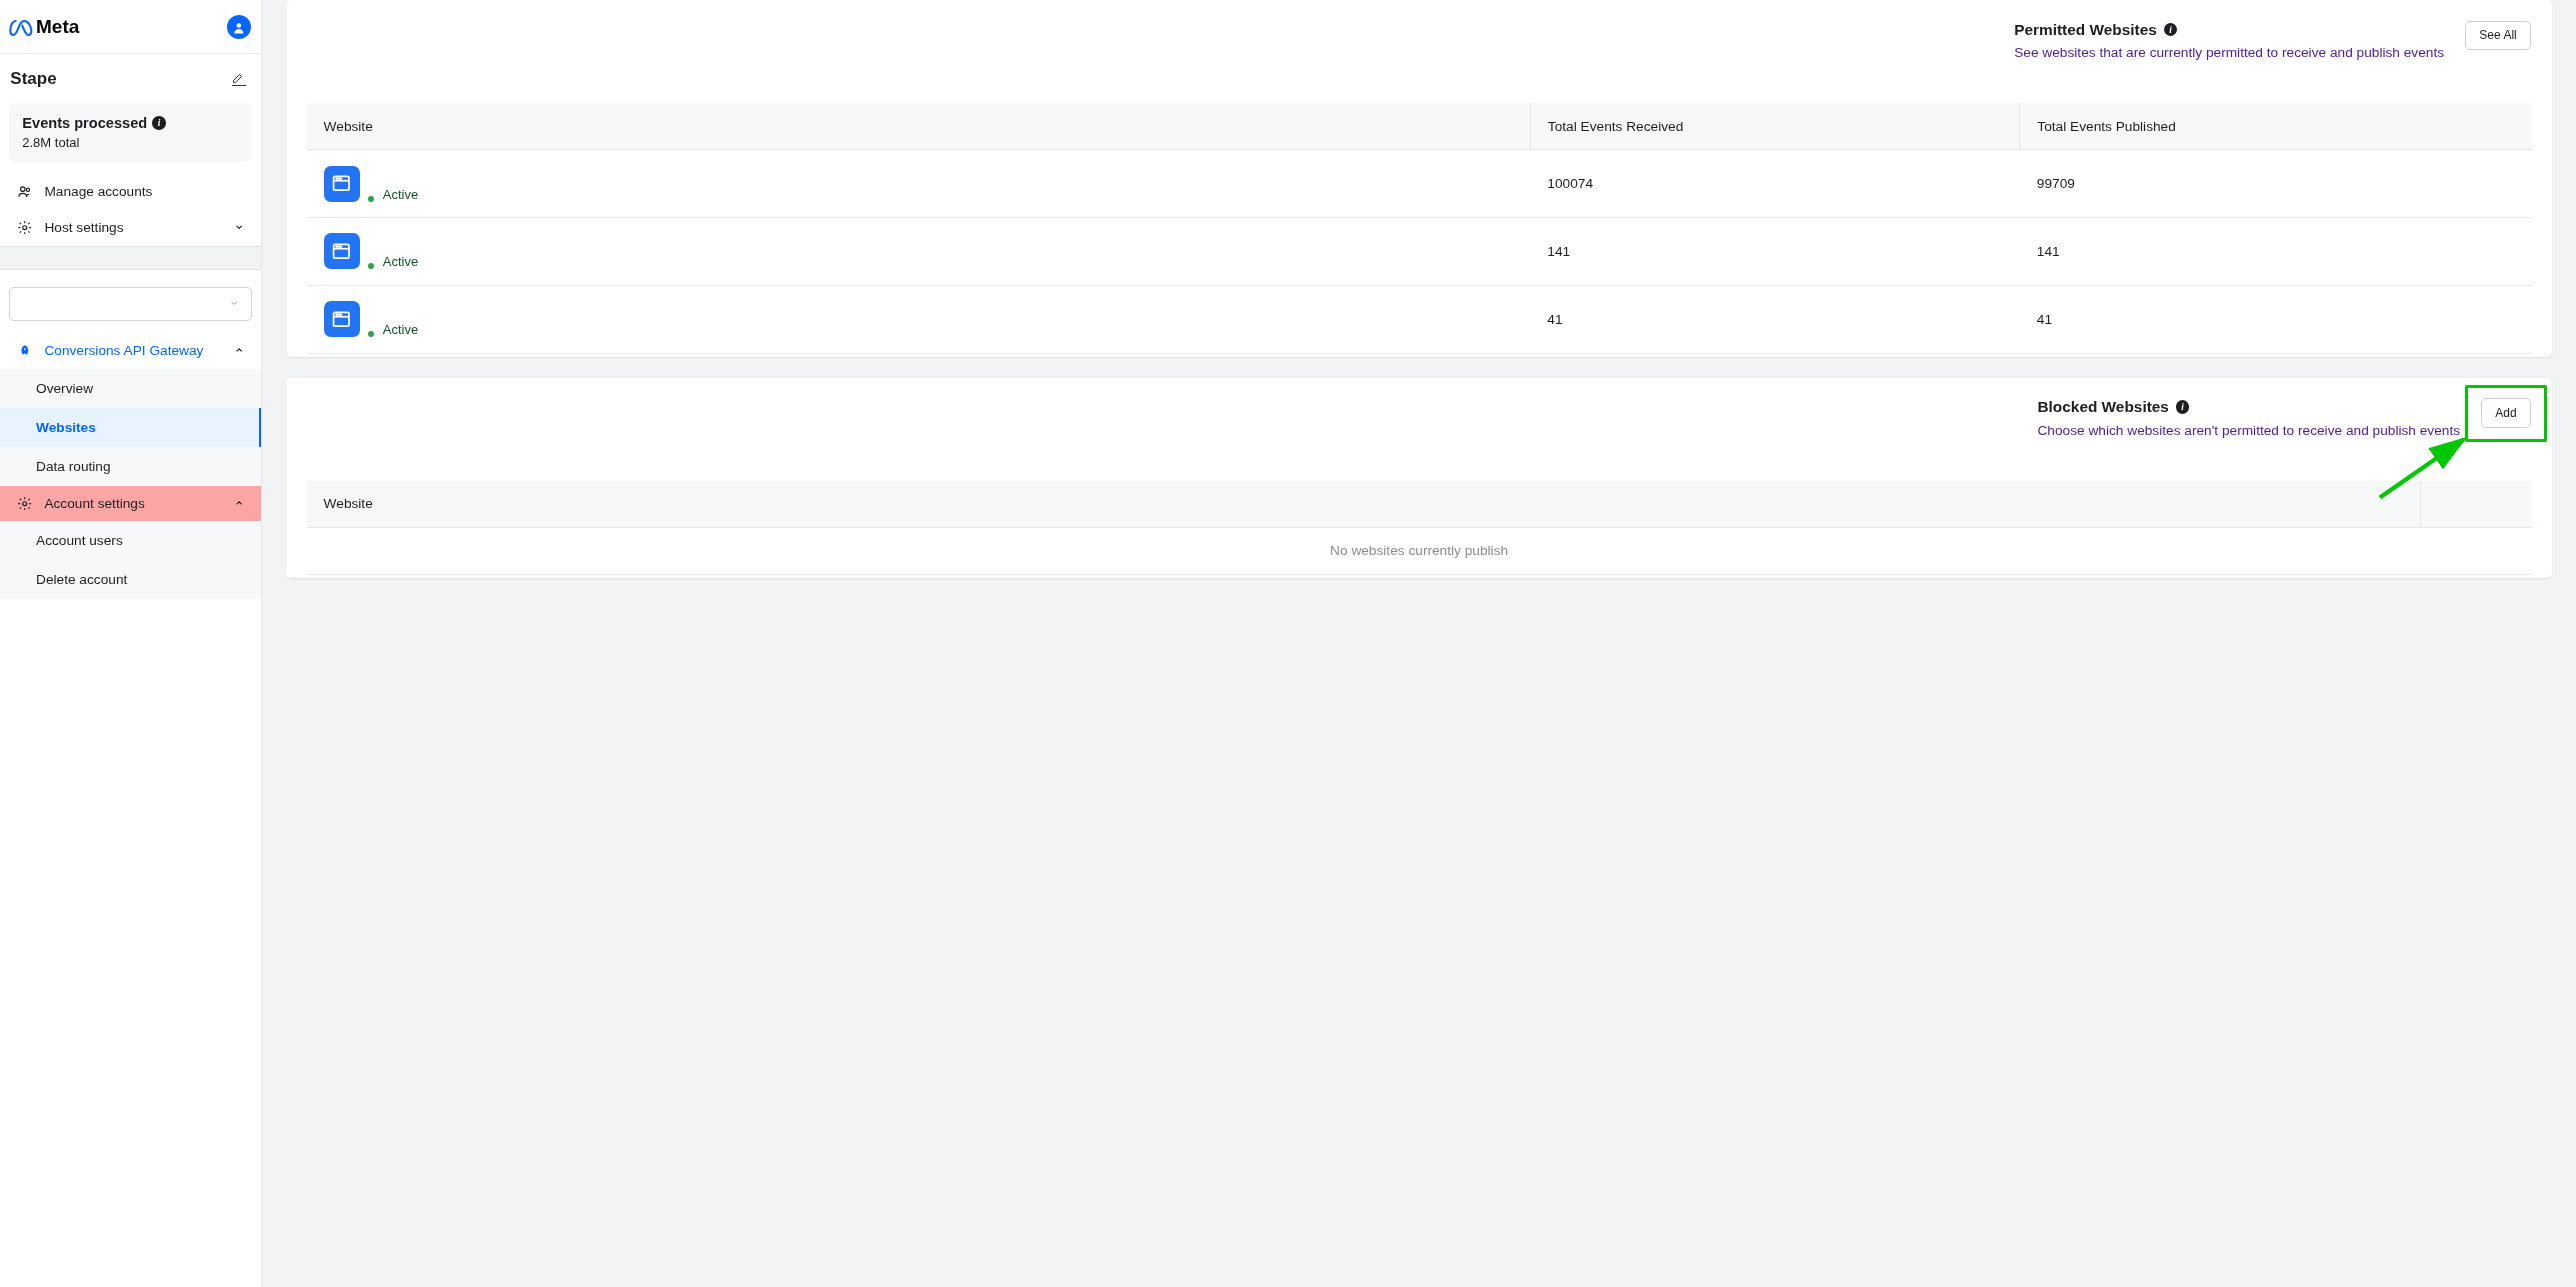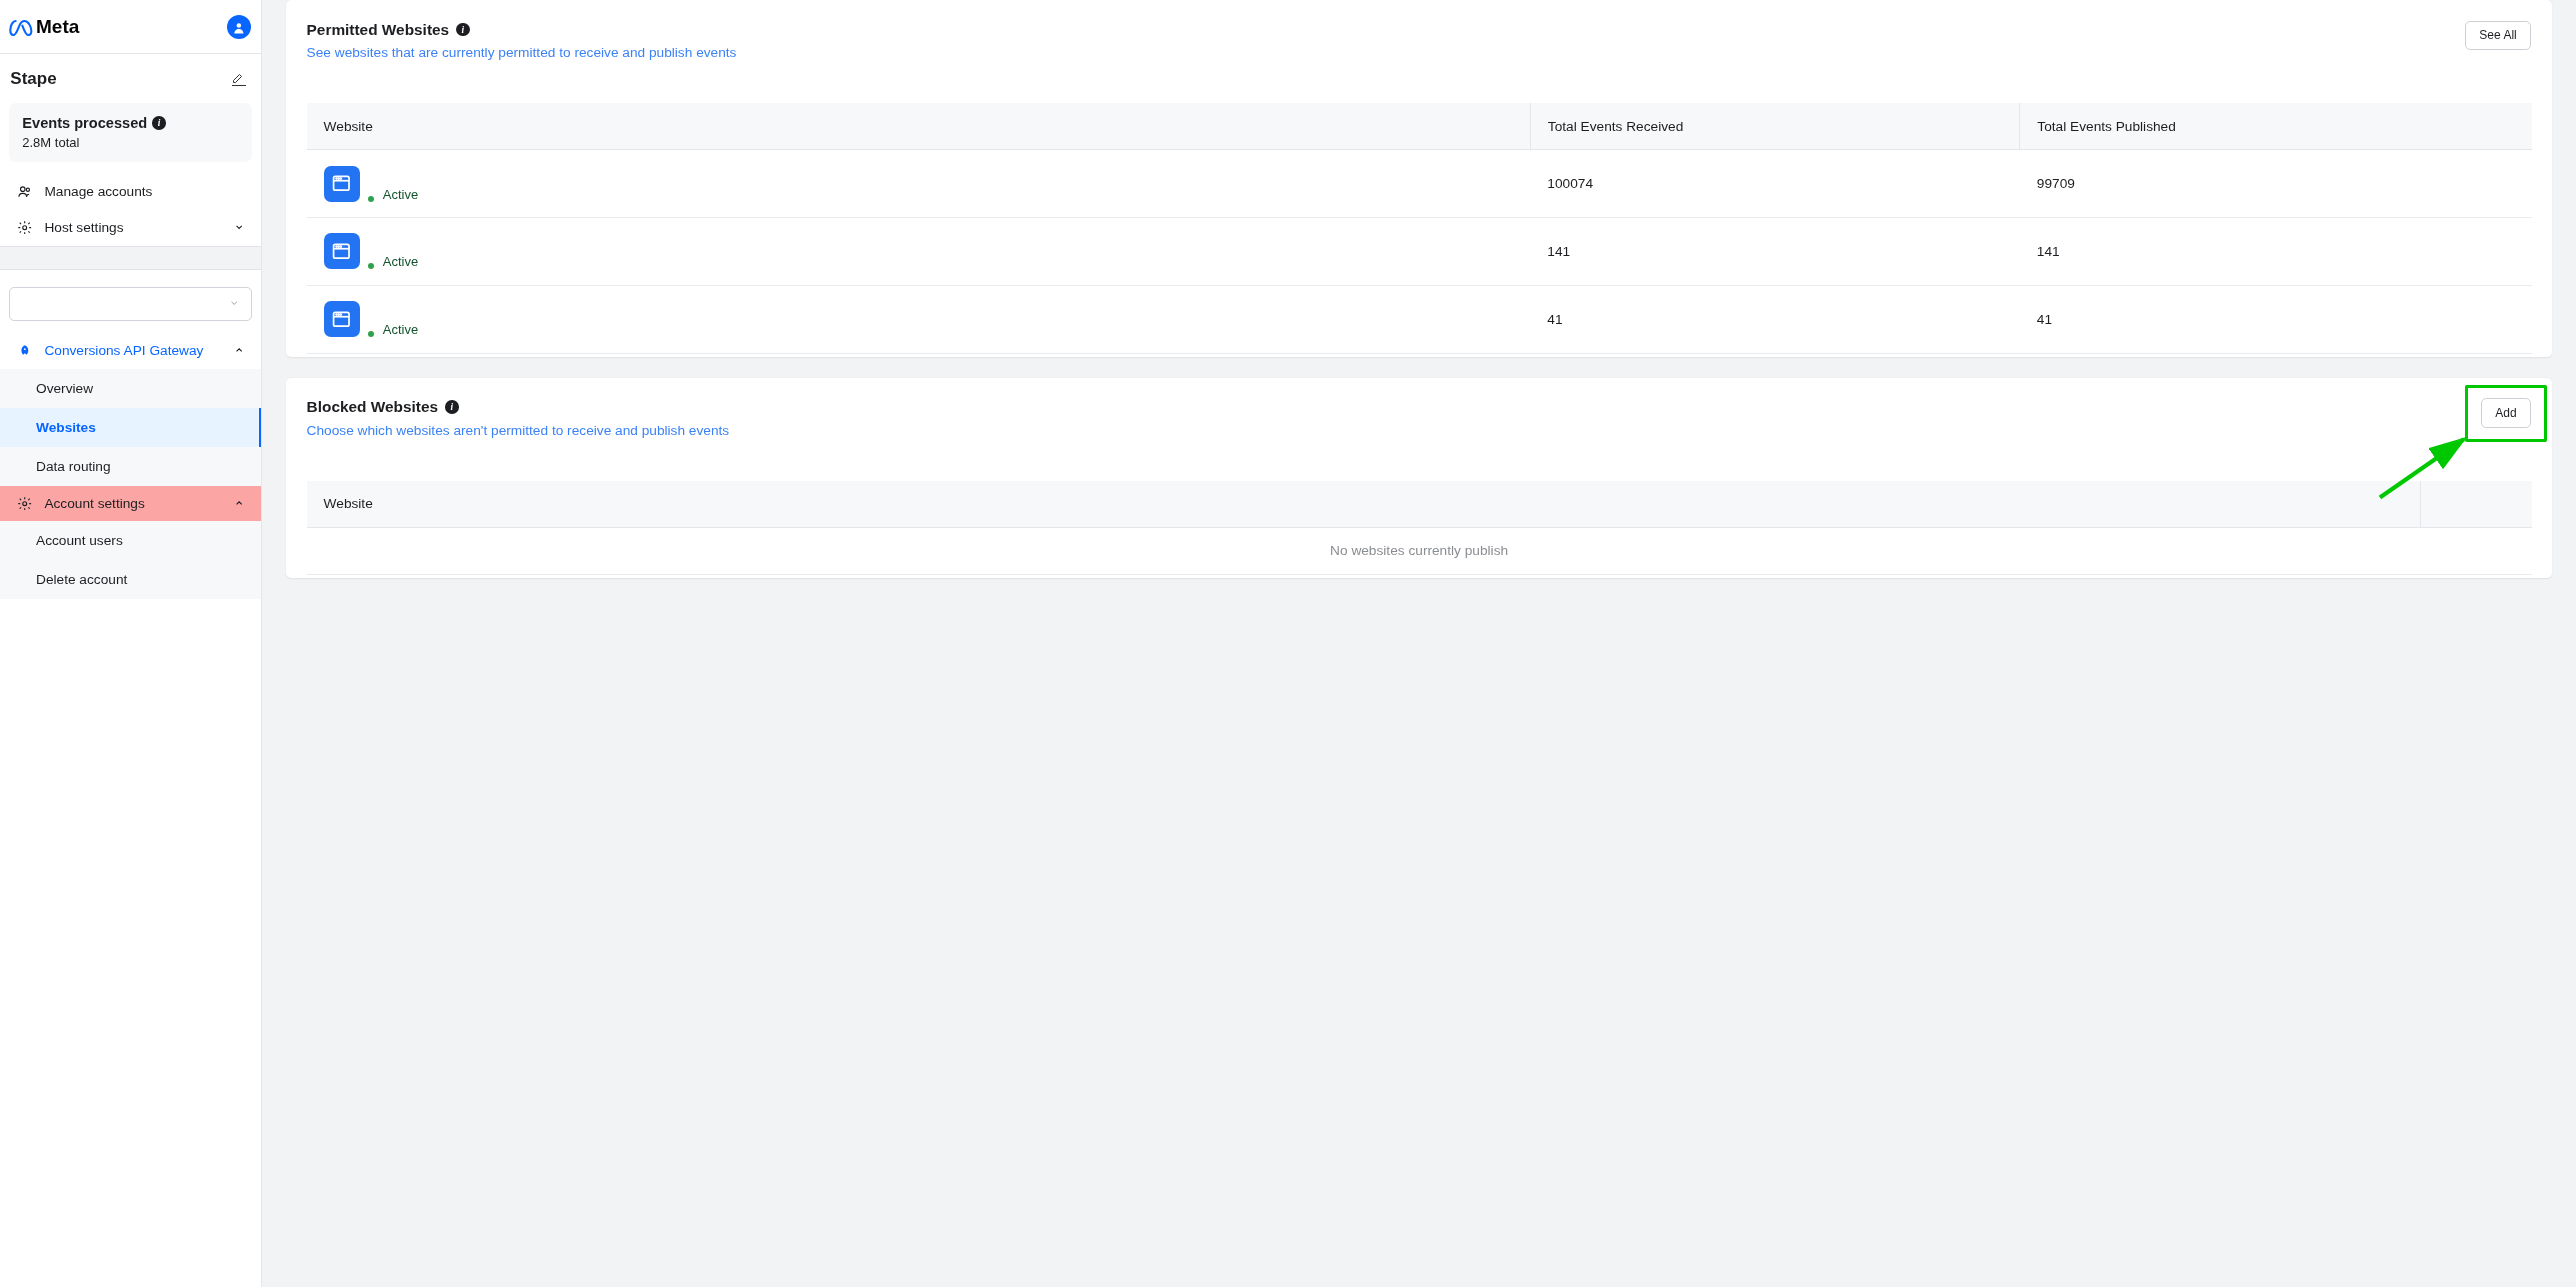--- a/index.html
+++ b/index.html
@@ -182,37 +182,37 @@
   }
   .card {
     background: #fff;
     border-radius: 5.1px;
     box-shadow: 0 0.9px 1.7px rgba(0,0,0,0.08);
     padding: 20.6px 0 0 0;
     margin-bottom: 20.6px;
   }
   .card-header {
     display: flex;
-    justify-content: space-between;
+    justify-content: flex-end;
     align-items: flex-start;
     padding: 0 20.6px;
   }
   .card-title-row {
     display: flex;
     align-items: center;
     gap: 6.9px;
   }
   .card-title {
     font-weight: 700;
     font-size: 15.4px;
   }
   .card-desc {
     margin: 6.9px 20.6px 0 20.6px;
     font-size: 13.7px;
-    color: #3b82f6;
+    color: #4c1d95;
   }
   .btn-outline {
     border: 0.9px solid #ccd0d5;
     background: #fff;
     border-radius: 5.1px;
     padding: 6.9px 13.7px;
     font-size: 12px;
     cursor: pointer;
     color: #1c1e21;
   }

